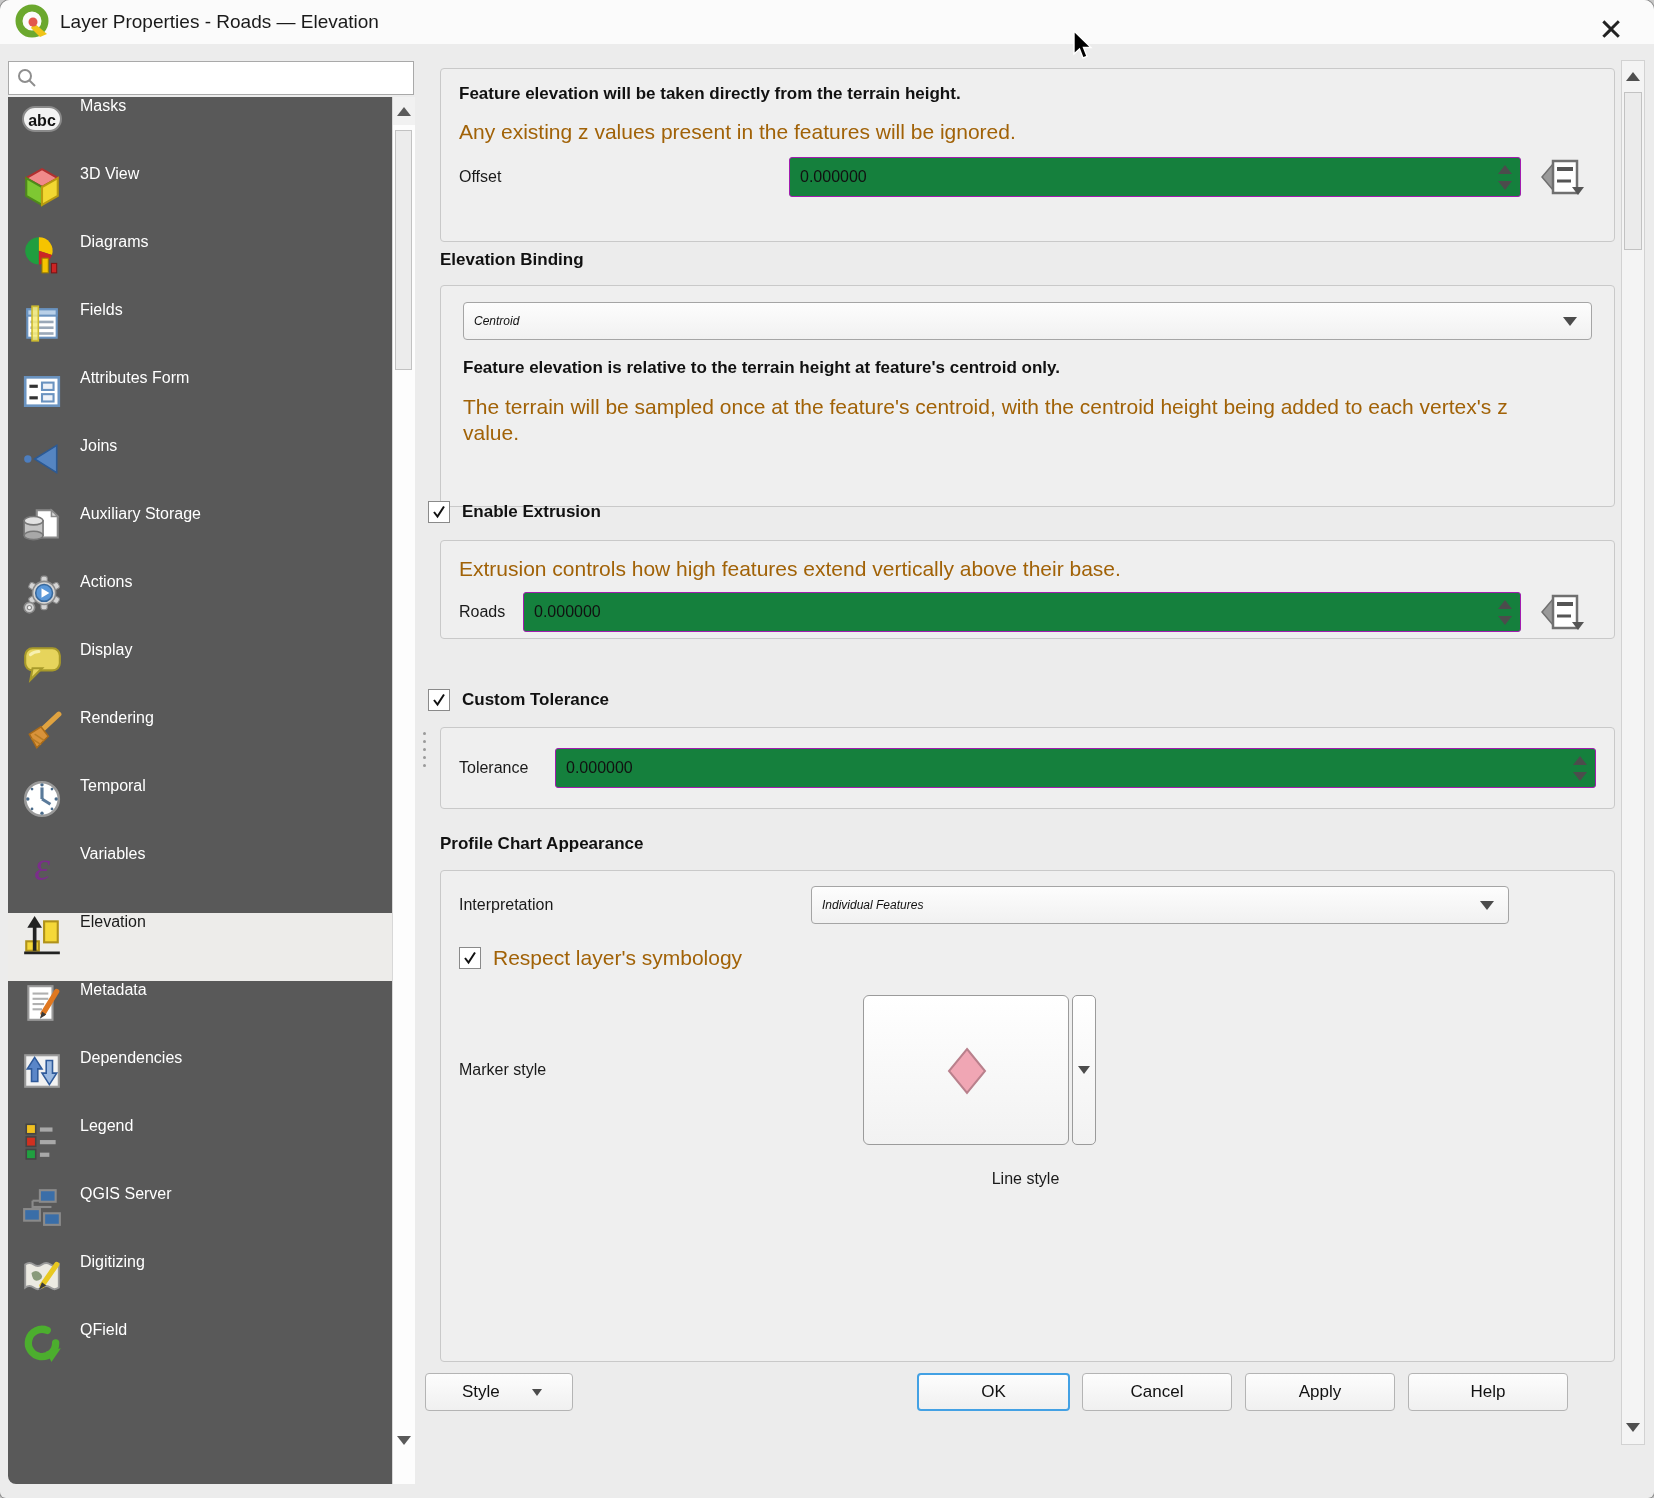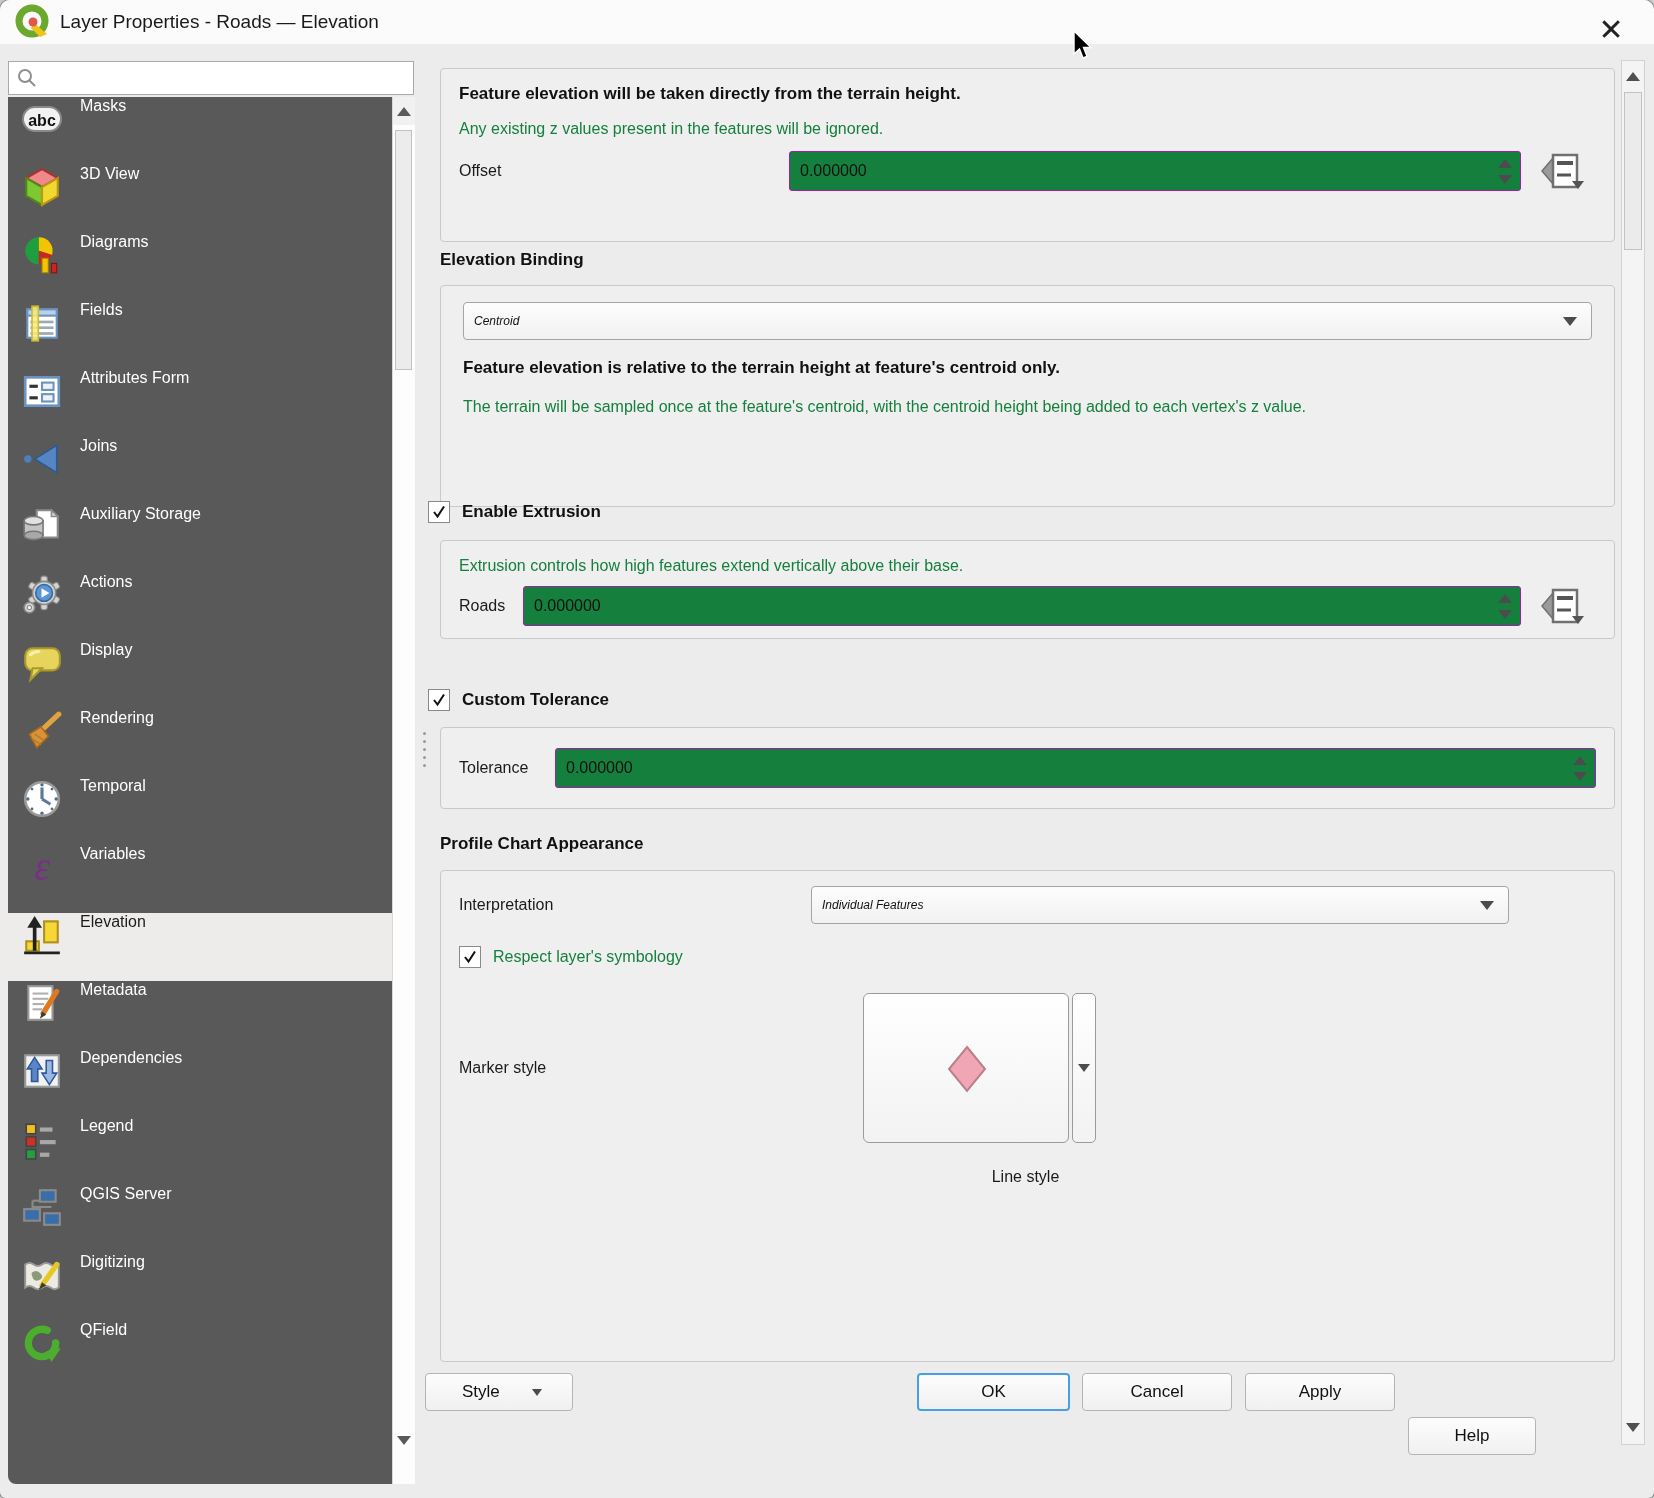--- a/index.html
+++ b/index.html
@@ -20,21 +20,21 @@
   .sb-up{position:absolute;left:0;top:0;width:100%;height:28px;background:#f1f1f1;display:flex;align-items:center;justify-content:center;}
   .sb-thumb{position:absolute;left:2px;top:33px;width:17px;height:240px;background:#ececec;border:1px solid #c2c2c2;box-sizing:border-box;}
   .sb-down{position:absolute;left:0;bottom:30px;width:100%;height:28px;display:flex;align-items:center;justify-content:center;}
   
   .tri-up{width:0;height:0;border-left:7px solid transparent;border-right:7px solid transparent;border-bottom:9px solid #4c4c4c;}
   .tri-down{width:0;height:0;border-left:7px solid transparent;border-right:7px solid transparent;border-top:9px solid #4c4c4c;}
   .tri-down.lite{border-top-color:#b9b9b9;}
   .group{position:absolute;left:440px;width:1175px;background:#efefef;border:1px solid #c9c9c9;border-radius:4px;box-sizing:border-box;}
   .sec-header{position:absolute;left:440px;font-size:17px;font-weight:bold;color:#111;}
   .bold-line{font-size:17px;font-weight:bold;color:#111;}
-  .body-line{font-size:16px;color:#15803d;}
+  .body-line{font-size:21px;color:#a16207;}
   .row{display:flex;align-items:center;}
   .flabel{font-size:16px;color:#1a1a1a;flex-shrink:0;}
   .spin{display:flex;background:#15803d;border:1px solid #a21caf;border-radius:3px;height:40px;box-sizing:border-box;flex:1;overflow:hidden;}
   .spin input{flex:1;border:0;outline:none;font:16px "Liberation Sans",sans-serif;padding:0 10px;color:#111;background:transparent;}
   .spin-btns{width:30px;display:flex;flex-direction:column;align-items:center;justify-content:center;gap:7px;}
   .combo{height:38px;background:linear-gradient(#fdfdfd,#f1f1f1);border:1px solid #a5a5a5;border-radius:4px;box-sizing:border-box;display:flex;align-items:center;padding:0 14px 0 10px;}
   .combo .cval{flex:1;font-size:12px;color:#111;font-style:italic;}
   .checkrow{position:absolute;left:428px;display:flex;align-items:center;gap:12px;}
   .checkbox{width:22px;height:22px;background:#fff;border:1px solid #8a8a8a;box-sizing:border-box;display:flex;align-items:center;justify-content:center;}
   .ov-btn{width:46px;height:40px;display:flex;align-items:center;justify-content:center;flex:0 0 46px;}
@@ -464,21 +464,21 @@
     </div>
   </div>
 
   <div class="btn" style="left:425px;width:148px;justify-content:flex-start;padding-left:36px;">
     <span>Style</span>
     <div class="tri-down" style="border-left-width:5px;border-right-width:5px;border-top-width:7px;margin-left:32px;"></div>
   </div>
   <div class="btn primary" style="left:917px;width:153px;">OK</div>
   <div class="btn" style="left:1082px;width:150px;">Cancel</div>
   <div class="btn" style="left:1245px;width:150px;">Apply</div>
-  <div class="btn" style="left:1408px;width:128px;margin-top:44px;">Help</div>
+  <div class="btn" style="left:1408px;width:160px;">Help</div>
 
   <div class="main-scroll">
     <div class="ms-up">
         <div class="tri-up" style="border-bottom-color:#4f4f4f;"></div>
       </div>
     <div class="ms-thumb"></div>
     <div class="ms-down">
         <div class="tri-down" style="border-top-color:#4f4f4f;"></div>
       </div>
   </div>

